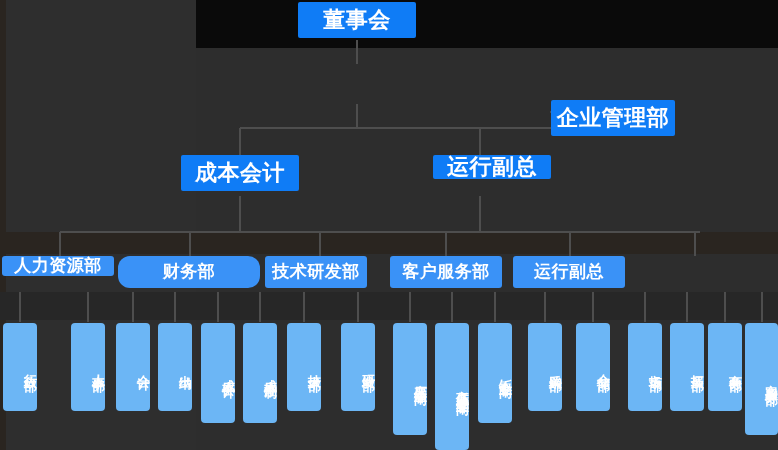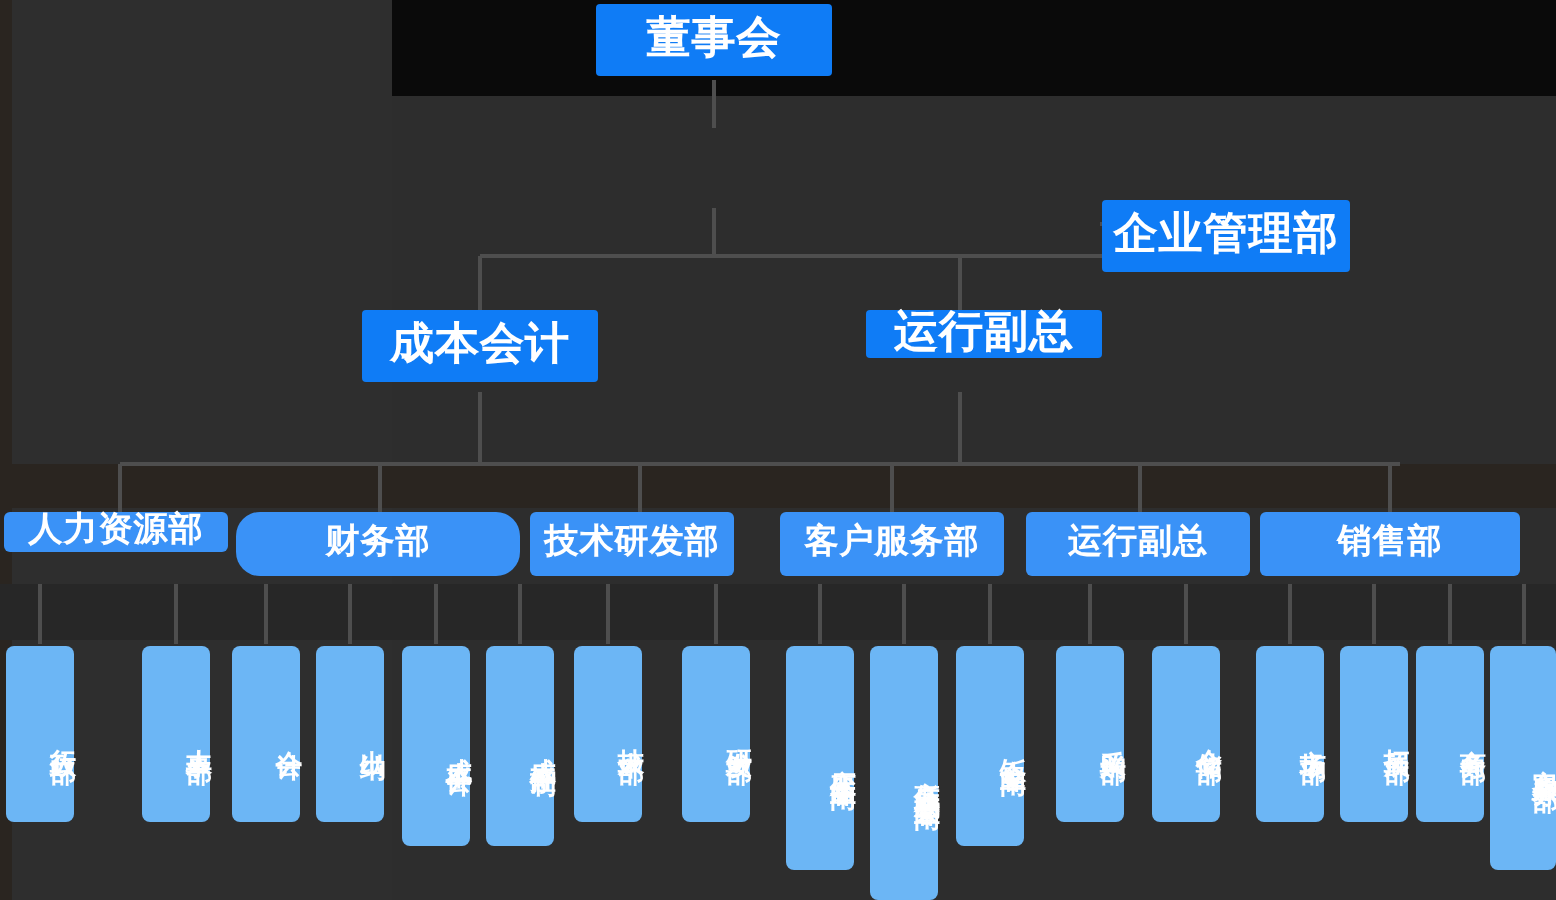--- a/index.html
+++ b/index.html
@@ -145,21 +145,20 @@
   <div class="node tier-dept" style="left:2px;top:256px;width:112px;height:20px;">人力资源部</div>
 
   <div class="node tier-dept" style="left:118px;top:256px;width:142px;height:32px;border-radius:12px;">财务部</div>
 
   <div class="node tier-dept" style="left:265px;top:256px;width:102px;height:32px;">技术研发部</div>
 
   <div class="node tier-dept" style="left:390px;top:256px;width:112px;height:32px;">客户服务部</div>
 
   <div class="node tier-dept" style="left:513px;top:256px;width:112px;height:32px;">运行副总</div>
 
-  <div class="node tier-dept" style="left:630px;top:256px;width:130px;height:32px;">销售部</div>
 
   <div class="node tier-leaf" style="left:3px;top:323px;width:34px;height:88px;">行政部</div>
 
   <div class="node tier-leaf" style="left:71px;top:323px;width:34px;height:88px;">人事部</div>
 
   <div class="node tier-leaf" style="left:116px;top:323px;width:34px;height:88px;">会计</div>
 
   <div class="node tier-leaf" style="left:158px;top:323px;width:34px;height:88px;">出纳</div>
 
   <div class="node tier-leaf" style="left:201px;top:323px;width:34px;height:100px;">成本会计</div>

